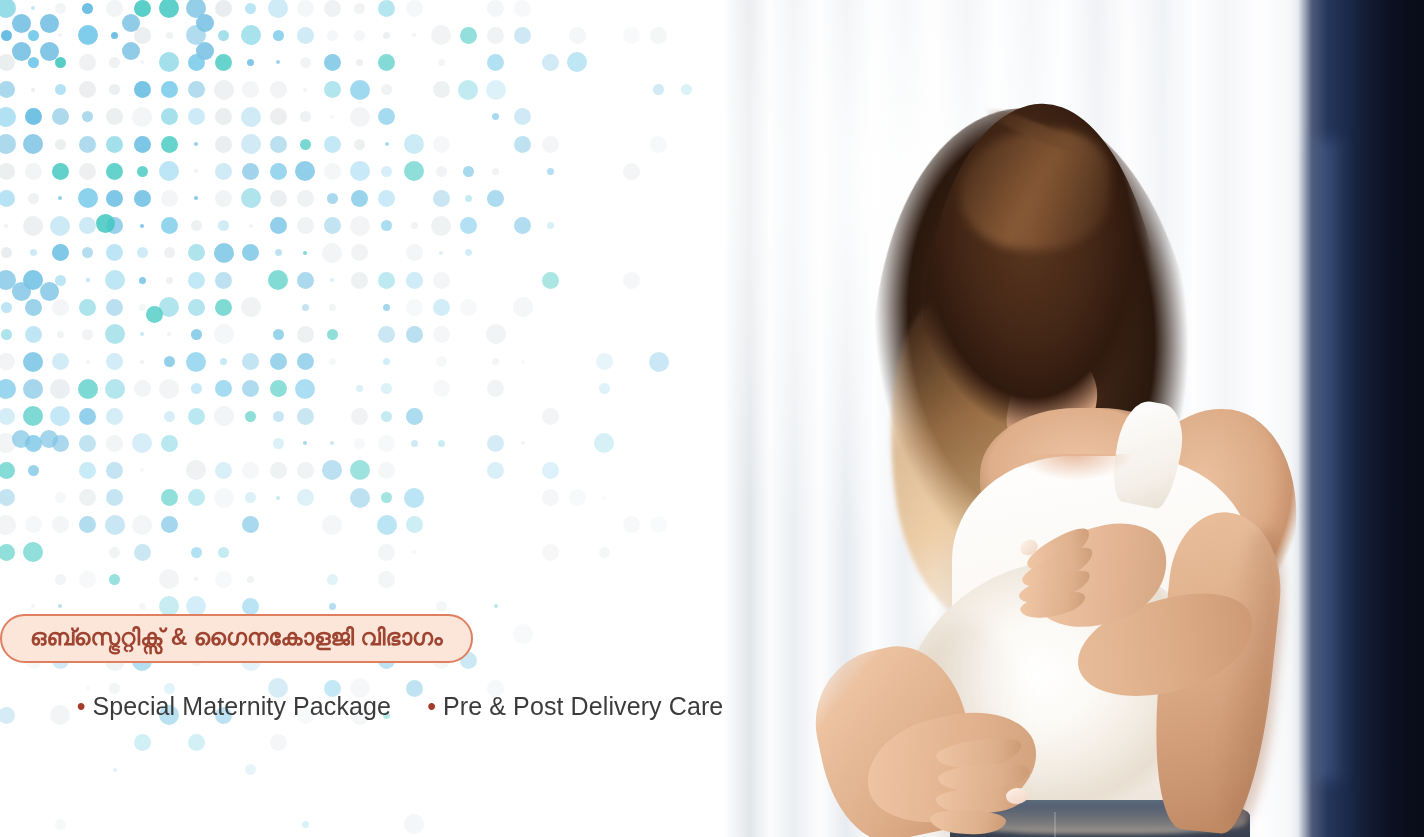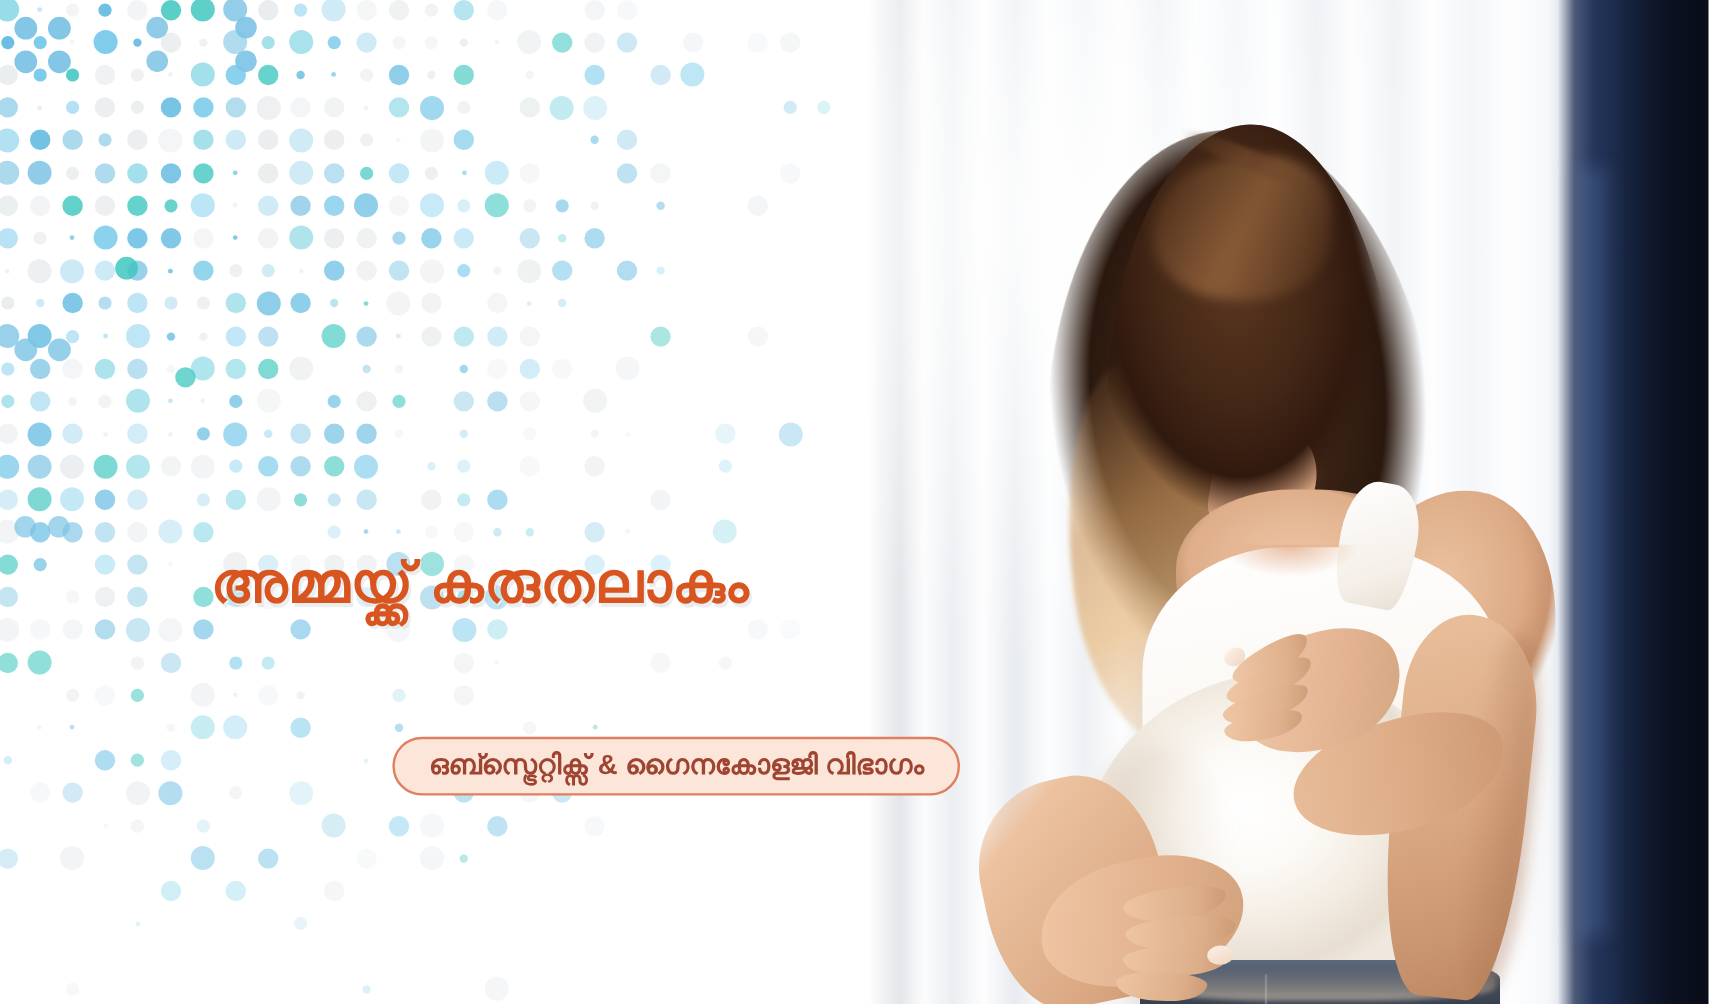--- a/index.html
+++ b/index.html
@@ -299,21 +299,21 @@
     font-weight:bold;line-height:1.0;letter-spacing:.5px;white-space:nowrap;
   }
   .hl1{
     font-size:47px;color:#d8551f;
     text-shadow:2px 3px 0 rgba(190,195,200,.30), 1px 1px 0 rgba(255,255,255,.9);
   }
   .hl2{
     font-size:47px;color:#9c3a22;margin-top:14px;
     text-shadow:2px 3px 0 rgba(190,195,200,.30), 1px 1px 0 rgba(255,255,255,.9);
   }
-  .badge-wrap{position:absolute;left:0;top:614px;width:800px;text-align:right;}
+  .badge-wrap{position:absolute;left:0;top:614px;width:800px;text-align:left;}
   .badge{
     display:inline-block;
     padding:7px 28px 9px 28px;
     border:2px solid #df7f5f;
     border-radius:28px;
     background:#fce6da;
     color:#9e4430;
     font-size:23px;font-weight:bold;line-height:1.25;white-space:nowrap;
   }
   .bullets{position:absolute;left:0;top:690px;width:800px;text-align:center;}
@@ -815,23 +815,29 @@
       <div class="dot" style="left: 196px; top: 42px; width: 18px; height: 18px; background: rgb(124, 195, 228); opacity: 0.9;"></div>
       <div class="dot" style="left: 12px; top: 282px; width: 19px; height: 19px; background: rgb(124, 195, 228); opacity: 0.8;"></div>
       <div class="dot" style="left: 40px; top: 282px; width: 19px; height: 19px; background: rgb(124, 195, 228); opacity: 0.8;"></div>
       <div class="dot" style="left: 96px; top: 214px; width: 19px; height: 19px; background: rgb(63, 199, 191); opacity: 0.85;"></div>
       <div class="dot" style="left: 12px; top: 430px; width: 18px; height: 18px; background: rgb(124, 195, 228); opacity: 0.7;"></div>
       <div class="dot" style="left: 40px; top: 430px; width: 18px; height: 18px; background: rgb(124, 195, 228); opacity: 0.7;"></div>
       <div class="dot" style="left: 146px; top: 306px; width: 17px; height: 17px; background: rgb(63, 199, 191); opacity: 0.75;"></div>
     </div>
 
   <div class="headline">
-    <div class="hl-line hl1">അമ്മയ്ക്ക് കരുതലാകും</div>
   </div>
 
   <div class="badge-wrap">
     <span class="badge">ഒബ്സ്ട്രെറ്റിക്സ് &amp; ഗൈനകോളജി വിഭാഗം</span>
   </div>
 
   <div class="bullets">
+    <div class="b-row">
+      <span class="b-dot">•</span>
+      <span>Special Maternity Package</span>
+      <span class="b-gap"></span>
+      <span class="b-dot">•</span>
+      <span>Pre &amp; Post Delivery Care</span>
+    </div>
   </div>
 
 </div>
 
 </body></html>

